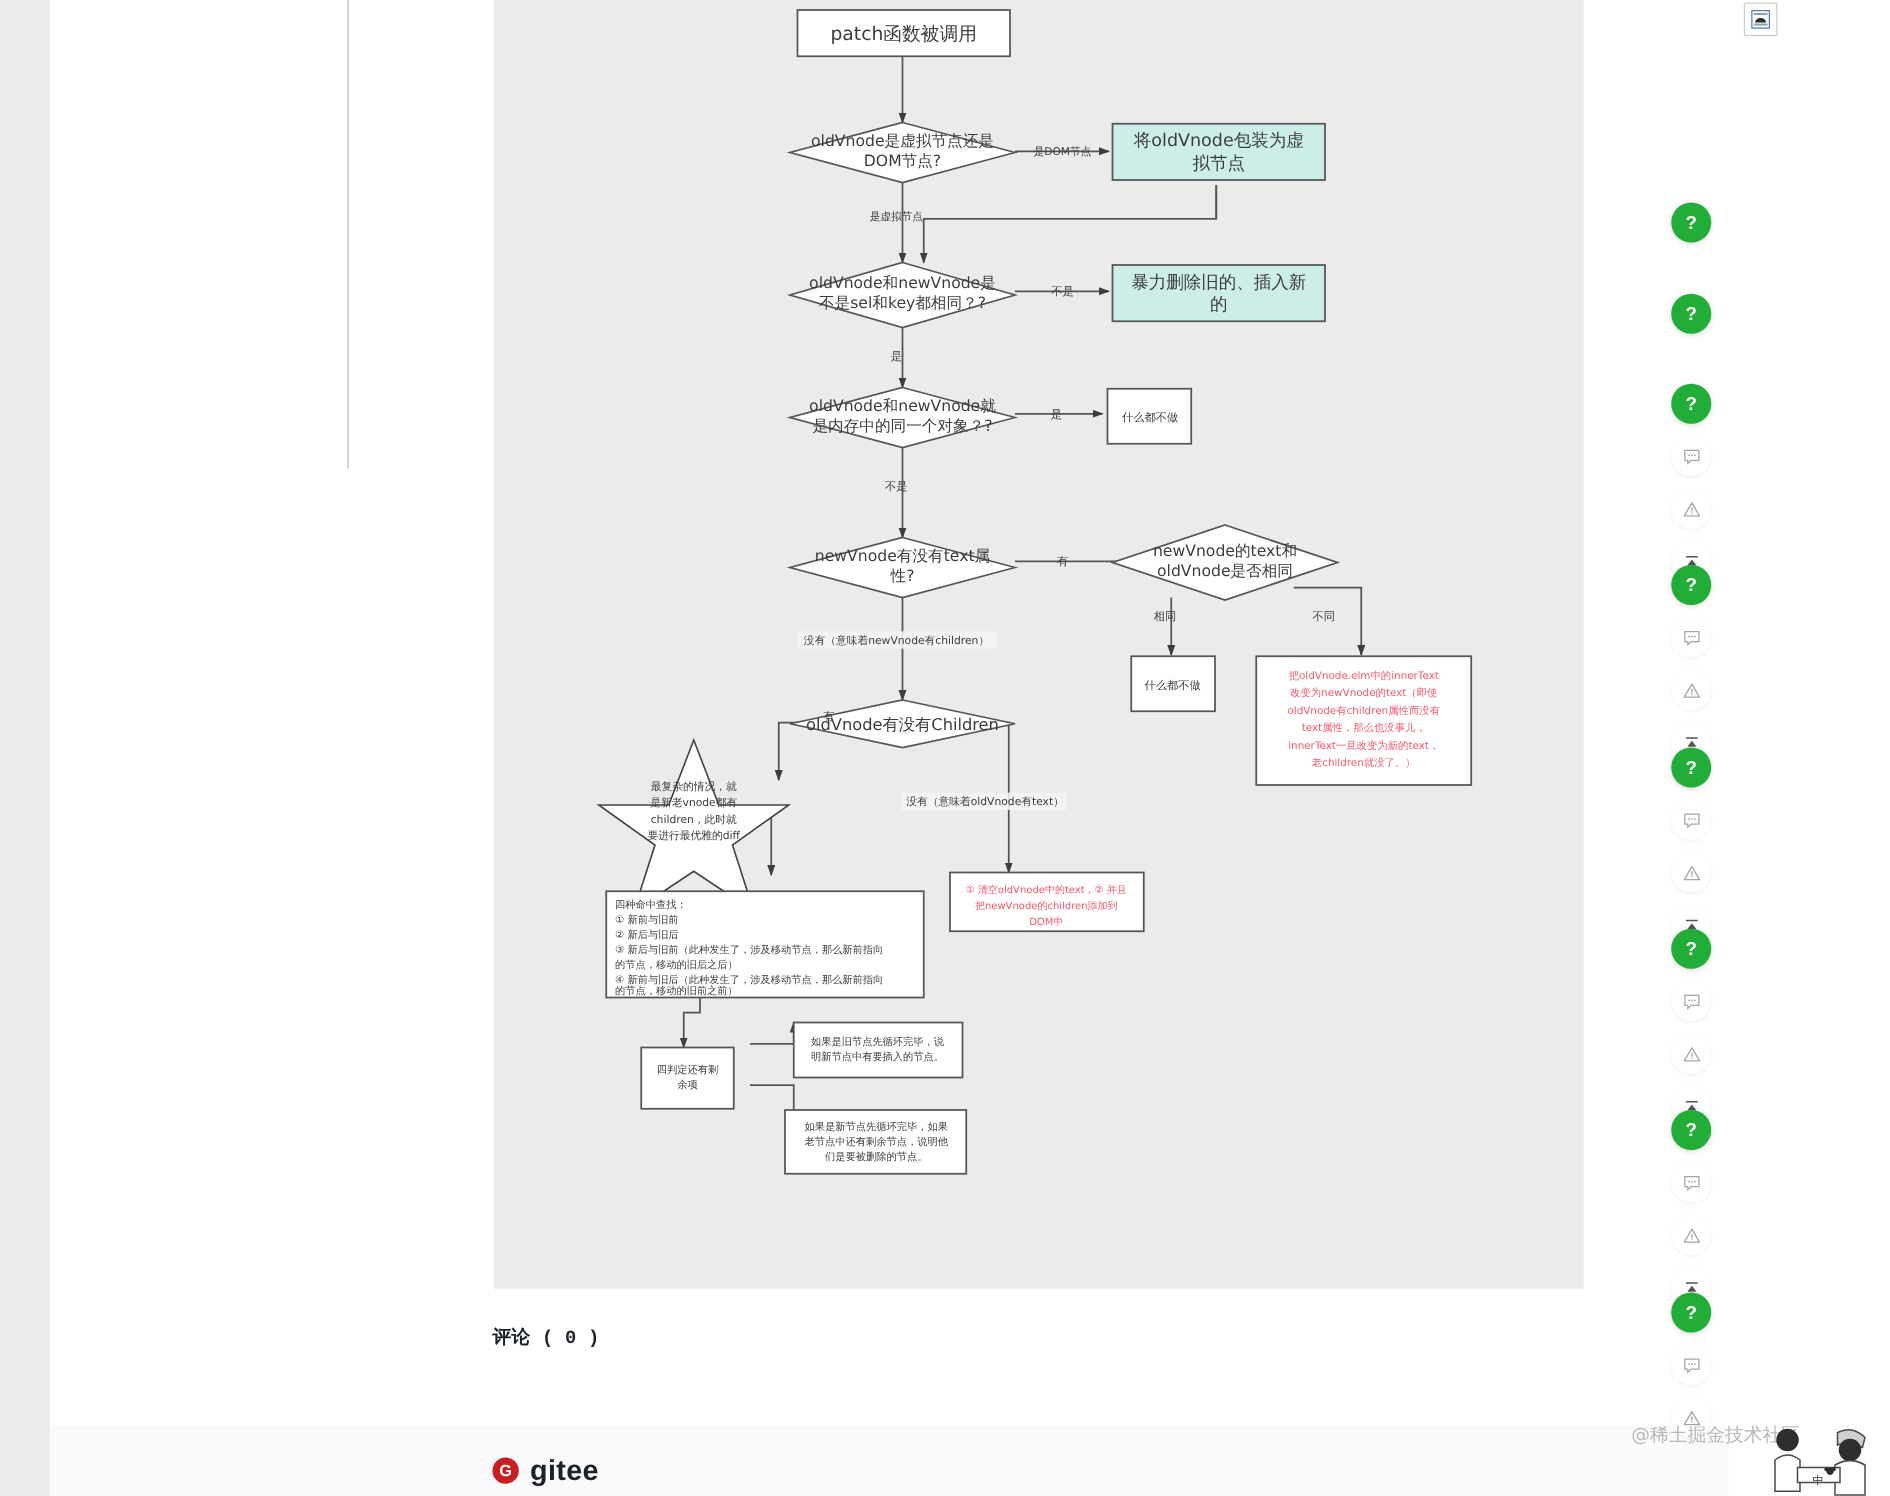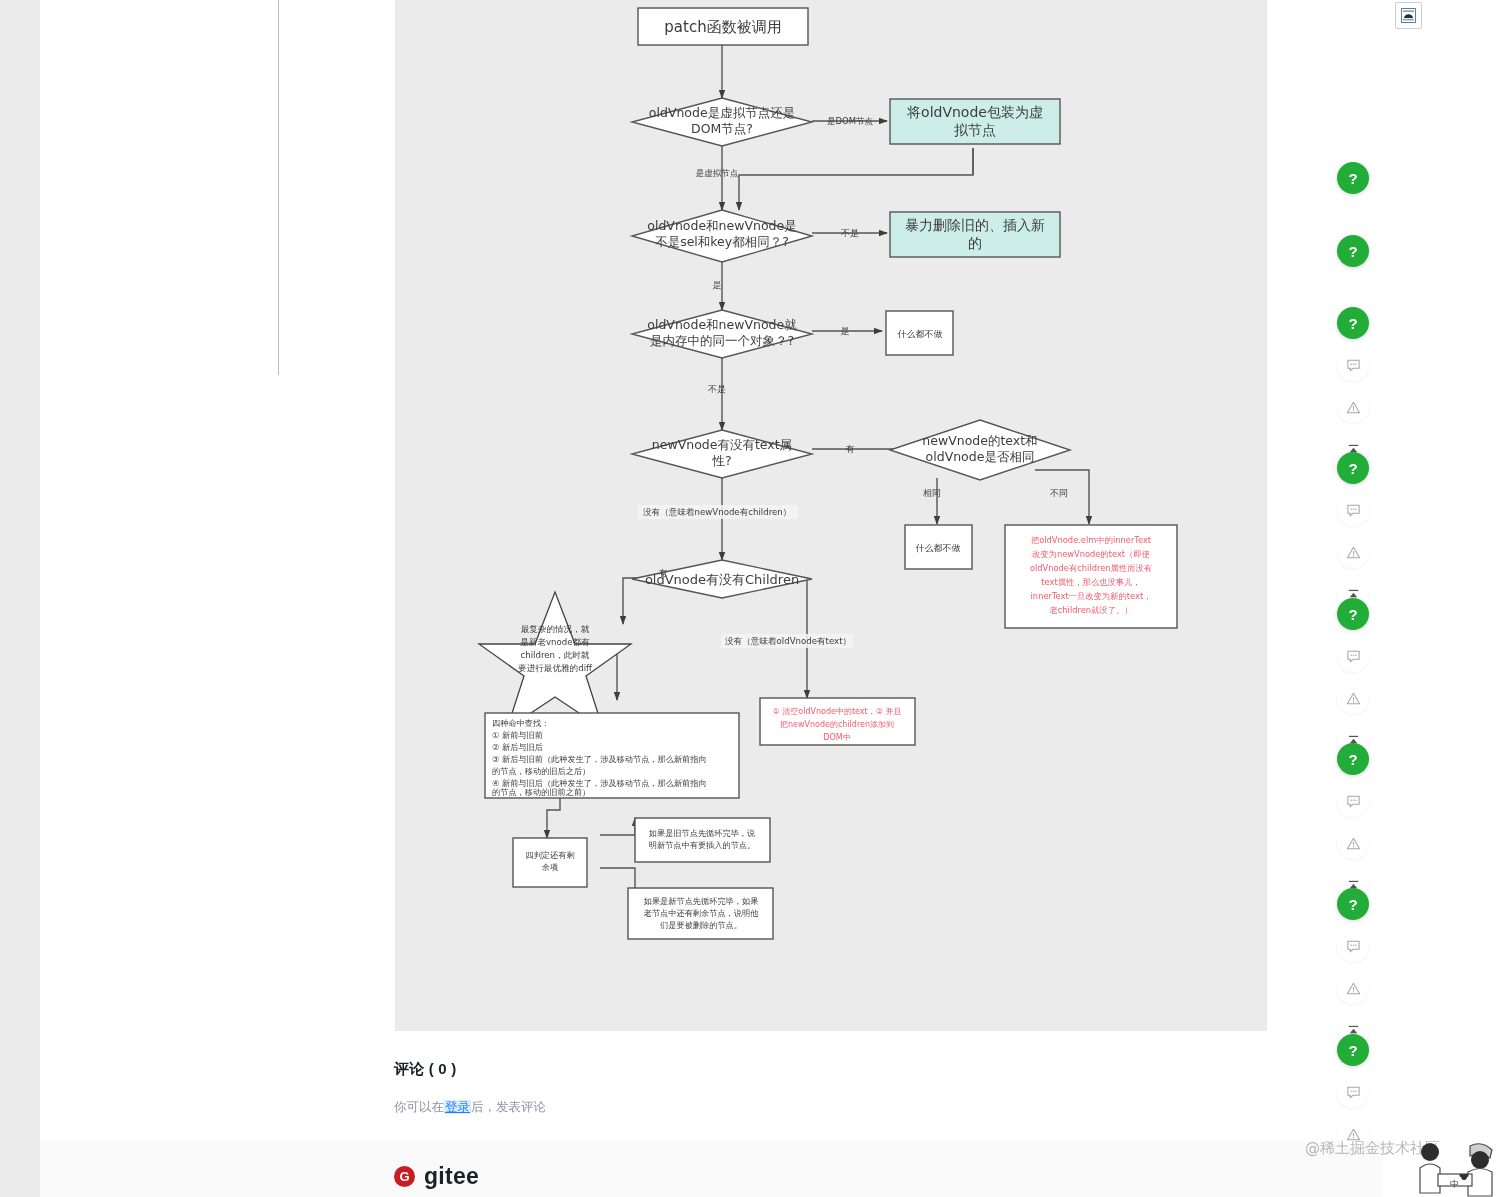--- a/index.html
+++ b/index.html
@@ -21,20 +21,21 @@
     position:absolute;left:395px;top:0;width:872px;height:1031px;
     background:#ebebeb;overflow:hidden;
   }
   #flow-svg{position:absolute;left:0;top:0;}
 
   
   #comments{position:absolute;left:394px;top:1060px;width:700px;}
   #comments-title{
     font-size:15px;font-weight:bold;color:#1d2129;letter-spacing:.2px;
     margin:0 0 20px 0;
+    font-family:Liberation Mono, monospace;
   }
   #comments-hint{font-size:12.5px;color:#8a919f;margin:0;}
   #comments-hint .login-link{color:#1e80ff;background:#dceaff;padding:0 1px;}
 
   
   #footer-band{position:absolute;left:40px;top:1141px;width:1343px;height:56px;background:#fafafa;}
   #gitee-row{position:absolute;left:394px;top:1163px;display:flex;align-items:center;gap:9px;}
   #gitee-mark{
     width:21px;height:21px;border-radius:50%;background:#c71d23;
     display:flex;align-items:center;justify-content:center;
@@ -244,21 +245,20 @@
       <rect x="233" y="888" width="145" height="51" fill="#ffffff" stroke="#555" stroke-width="1.4"></rect>
       <text class="fc-label" x="306" y="904" font-size="8.2" text-anchor="middle">如果是新节点先循环完毕，如果</text>
       <text class="fc-label" x="306" y="916" font-size="8.2" text-anchor="middle">老节点中还有剩余节点，说明他</text>
       <text class="fc-label" x="306" y="928" font-size="8.2" text-anchor="middle">们是要被删除的节点。</text>
     </g>
   </svg>
 </div>
 
 <div id="comments">
   <h3 id="comments-title">评论 ( 0 )</h3>
-  <p id="comments-hint"><span>你可以在</span><a class="login-link" href="#">登录</a><span>后，发表评论</span></p>
 </div>
 
 <div id="footer-band"></div>
 <div id="gitee-row">
   <span id="gitee-mark">G</span>
   <span id="gitee-name">gitee</span>
 </div>
 <div id="footer-sub"></div>
 
 <div id="top-tool">

